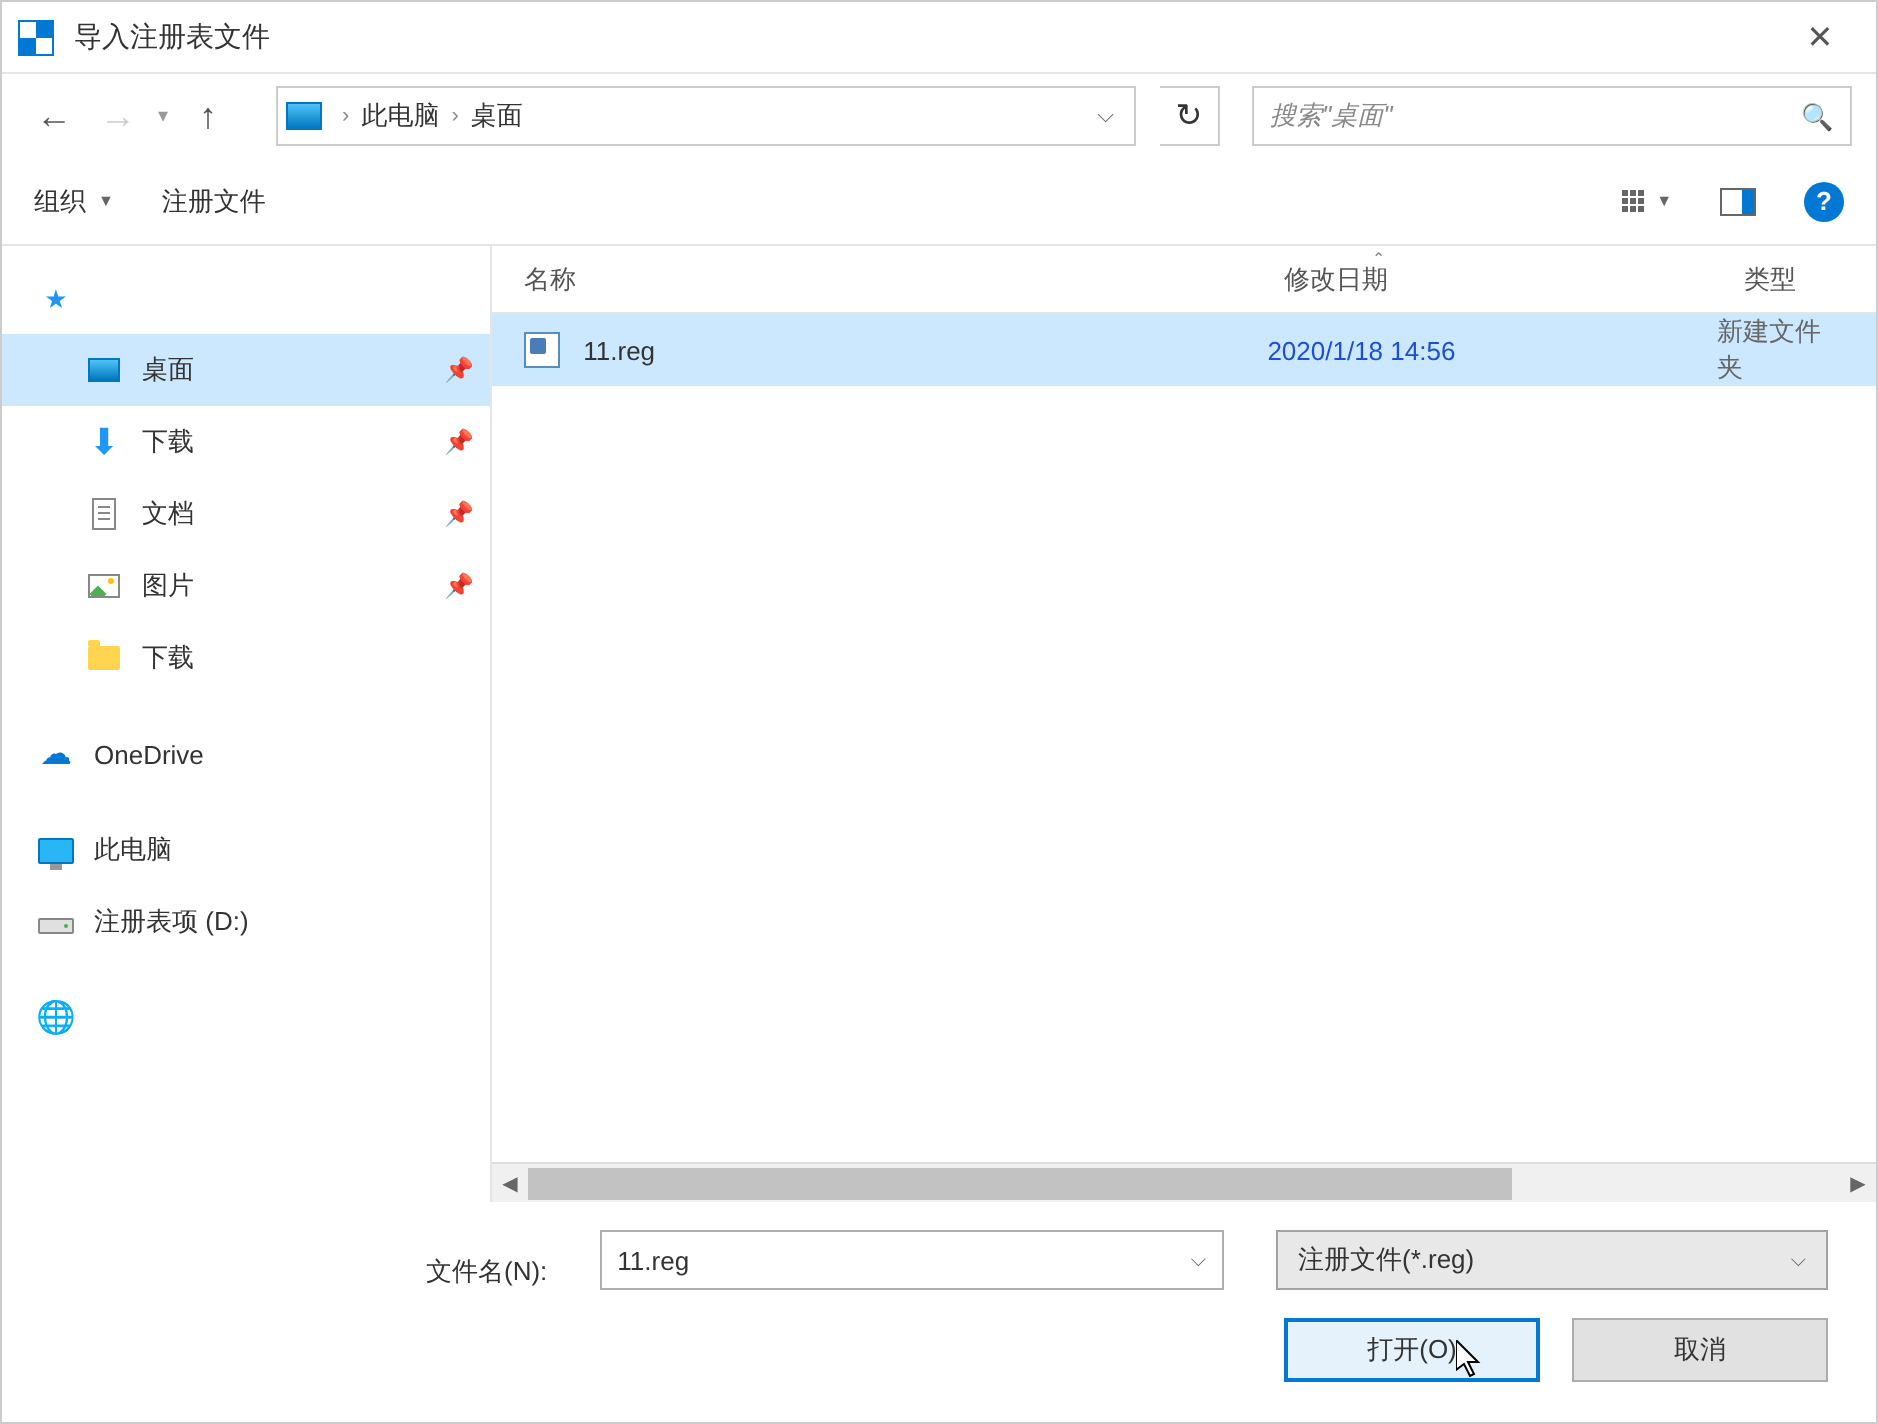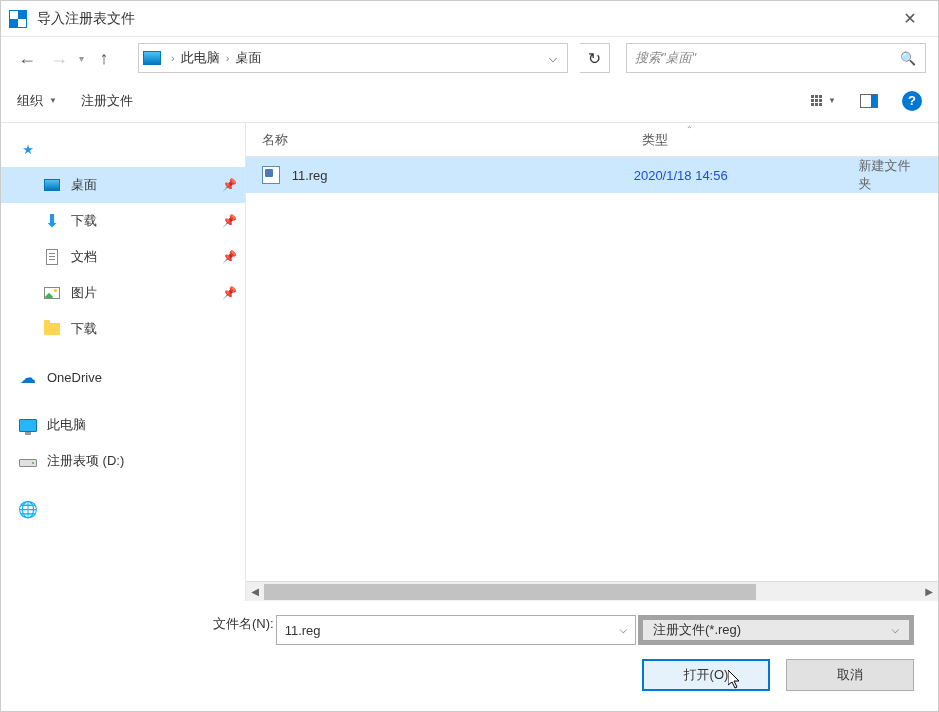--- a/index.html
+++ b/index.html
@@ -82,25 +82,25 @@
     .row-name { width: 350px; }
     .row-date { width: 230px; color: #1d4ed8; }
     .row-type { color: #666; }
     .hscroll { height: 20px; display: flex; align-items: center; background: #f0f0f0; border-top: 1px solid #ddd; }
     .hscroll-btn { width: 18px; height: 18px; display: flex; align-items: center; justify-content: center; color: #666; font-size: 10px; cursor: pointer; }
     .hscroll-track { flex: 1; height: 16px; background: #f0f0f0; position: relative; }
     .hscroll-thumb { position: absolute; left: 0; width: 75%; height: 100%; background: #c2c2c2; }
     
     
     .bottom { padding: 14px 24px 20px; display: flex; flex-direction: column; gap: 14px; }
-    .file-row { display: flex; align-items: flex-start; gap: 2px; }
+    .file-row { display: flex; align-items: flex-end; gap: 26px; }
     .file-label { margin-left: 188px; }
     .file-input { flex: 1; height: 30px; border: 1px solid #adadad; padding: 0 8px; display: flex; align-items: center; background: #fff; justify-content: space-between; }
     .file-drop { font-size: 10px; color: #666; }
-    .filter { width: 276px; height: 30px; border: 5px solid #a3a3a3; padding: 0 10px; display: flex; align-items: center; justify-content: space-between; background: #e8e8e8; }
+    .filter { width: 276px; height: 30px; border: 1px solid #a3a3a3; padding: 0 10px; display: flex; align-items: center; justify-content: space-between; background: #e8e8e8; }
     .button-row { display: flex; justify-content: flex-end; gap: 16px; }
     .btn { width: 128px; height: 32px; display: flex; align-items: center; justify-content: center; cursor: pointer; background: #e1e1e1; border: 1px solid #adadad; position: relative; text-align: center; }
     .btn.primary { border: 2px solid #0078d4; background: #e5f1fb; }
     .cursor { position: absolute; bottom: -6px; right: 24px; font-size: 18px; color: #000; pointer-events: none; }
   </style>
 </head>
 <body>
 
 <div class="window">
 
@@ -223,20 +223,21 @@
       <div class="sb-group-gap"></div>
       <div class="sb-item">
         <span class="sb-icon i-net">🌐</span>
       </div>
     </div>
 
     <div class="content">
       <div class="list-header">
         <span class="sort-ind">⌃</span>
         <div class="col-name">名称</div>
+        <div class="col-date">修改日期</div>
         <div class="col-type">类型</div>
       </div>
       <div class="list-body">
         <div class="list-row selected">
           <div class="row-icon"></div>
           <div class="row-name">11.reg</div>
           <div class="row-date">2020/1/18 14:56</div>
           <div class="row-type">新建文件夹</div>
         </div>
       </div>

